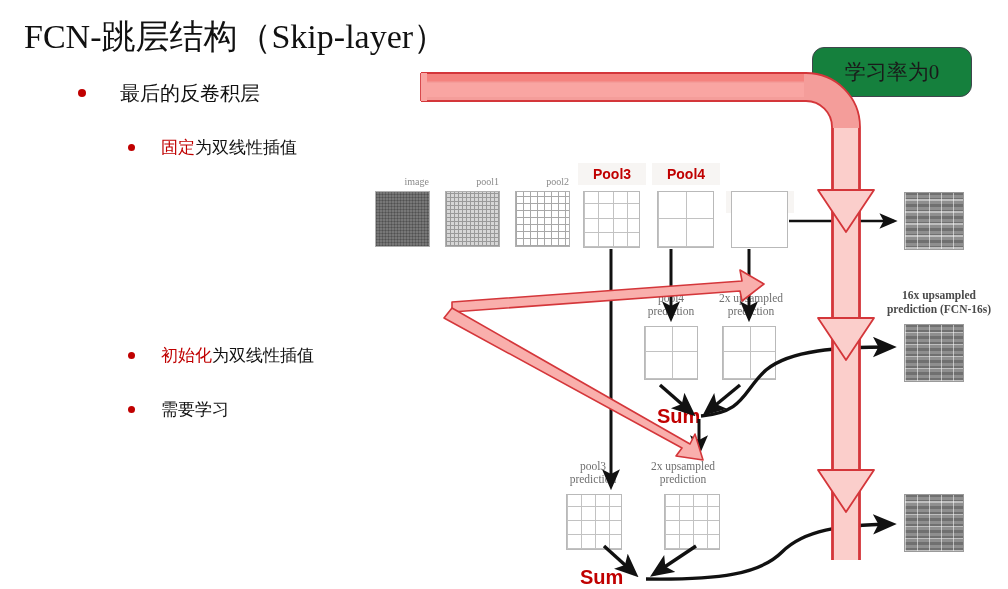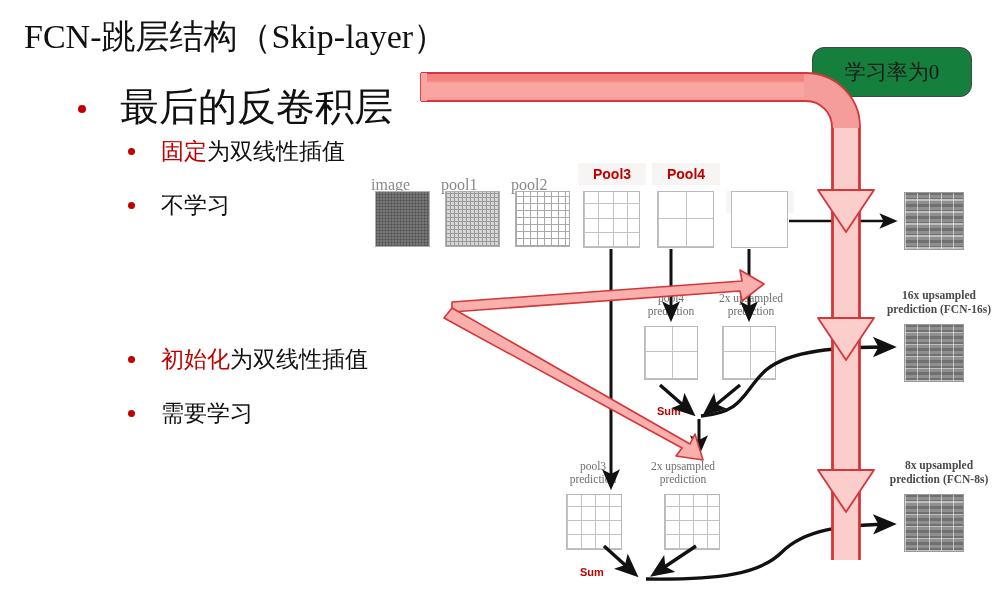--- a/index.html
+++ b/index.html
@@ -27,28 +27,28 @@
     font-size: 34px;
     color: #111111;
     white-space: nowrap;
     letter-spacing: 0px;
   }
 
   
   .bullet-l1 {
     position: absolute;
     font-family: "Liberation Serif", serif;
-    font-size: 39px;
+    font-size: 20px;
     color: #111111;
     white-space: nowrap;
   }
   .bullet-l2 {
     position: absolute;
     font-family: Liberation Sans, sans-serif;
-    font-size: 23px;
+    font-size: 17px;
     color: #111111;
     white-space: nowrap;
   }
   .dot {
     display: inline-block;
     width: 8px;
     height: 8px;
     border-radius: 50%;
     background: #C00000;
     vertical-align: middle;
@@ -95,23 +95,23 @@
     border-left: 13px solid transparent;
     border-right: 22px solid transparent;
     border-top: 17px solid #9BA8B8;
     filter: drop-shadow(0.5px 1px 0 #40464d);
   }
 
   
   .blk-label {
     position: absolute;
     font-family: "Liberation Serif", serif;
-    font-size: 16px;
+    font-size: 10px;
     color: #8a8a8a;
-    text-align: left;
+    text-align: right;
     white-space: nowrap;
   }
   .blk-label-red {
     position: absolute;
     font-family: "Liberation Sans", sans-serif;
     font-weight: bold;
     font-size: 14px;
     color: #C00000;
     text-align: center;
     background: #F7F5F3;
@@ -149,21 +149,21 @@
     font-size: 11.5px;
     color: #4a4a4a;
     text-align: center;
     line-height: 14px;
     white-space: nowrap;
   }
   .sum-label {
     position: absolute;
     font-family: "Liberation Sans", sans-serif;
     font-weight: bold;
-    font-size: 11px;
+    font-size: 20px;
     color: #C00000;
     white-space: nowrap;
   }
 
   svg.overlay {
     position: absolute;
     left: 0; top: 0;
     width: 1008px;
     height: 589px;
     pointer-events: none;
@@ -182,23 +182,20 @@
   </div>
 
   <div class="bullet-l1" style="left:78px; top:80px;">
     <span class="dot"></span><span class="gap-l1"></span><span>最后的反卷积层</span>
   </div>
 
   <div class="bullet-l2" style="left:128px; top:136px;">
     <span class="dot-sm"></span><span class="gap-l2"></span><span class="red-text">固定</span><span>为双线性插值</span>
   </div>
 
-  <div class="bullet-l2" style="left:128px; top:190px;">
-    <span class="dot-sm"></span><span class="gap-l2"></span><span>不学习</span>
-  </div>
 
 
   <div class="bullet-l2" style="left:128px; top:344px;">
     <span class="dot-sm"></span><span class="gap-l2"></span><span class="red-text">初始化</span><span>为双线性插值</span>
   </div>
 
   <div class="bullet-l2" style="left:128px; top:398px;">
     <span class="dot-sm"></span><span class="gap-l2"></span><span>需要学习</span>
   </div>
 
@@ -290,24 +287,20 @@
     <span>16x upsampled</span><br>
     <span>prediction (FCN-16s)</span>
   </div>
   <div class="pred-tile" style="left:904px; top:324px; width:60px; height:58px;
        background:#8f8f8f;
        background-image:
          repeating-linear-gradient(0deg, rgba(255,255,255,.55) 0 1.5px, transparent 1.5px 12px),
          repeating-linear-gradient(90deg, rgba(255,255,255,.55) 0 1.5px, transparent 1.5px 12px),
          repeating-linear-gradient(0deg, rgba(0,0,0,.22) 0 3px, transparent 3px 6px);"></div>
 
-  <div class="cap-right" style="left:869px; top:458px; width:140px;">
-    <span>8x upsampled</span><br>
-    <span>prediction (FCN-8s)</span>
-  </div>
   <div class="pred-tile" style="left:904px; top:494px; width:60px; height:58px;
        background:#8f8f8f;
        background-image:
          repeating-linear-gradient(0deg, rgba(255,255,255,.55) 0 1.5px, transparent 1.5px 12px),
          repeating-linear-gradient(90deg, rgba(255,255,255,.55) 0 1.5px, transparent 1.5px 12px),
          repeating-linear-gradient(0deg, rgba(0,0,0,.22) 0 3px, transparent 3px 6px);"></div>
 
   <svg class="overlay" viewBox="0 0 1008 589">
     <defs>
       <marker id="blkArrow" markerWidth="7" markerHeight="7" refX="5.6" refY="3" orient="auto">

